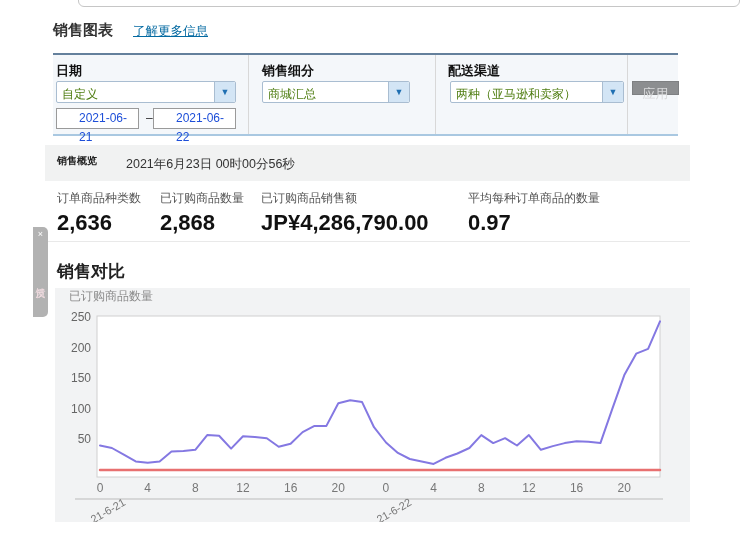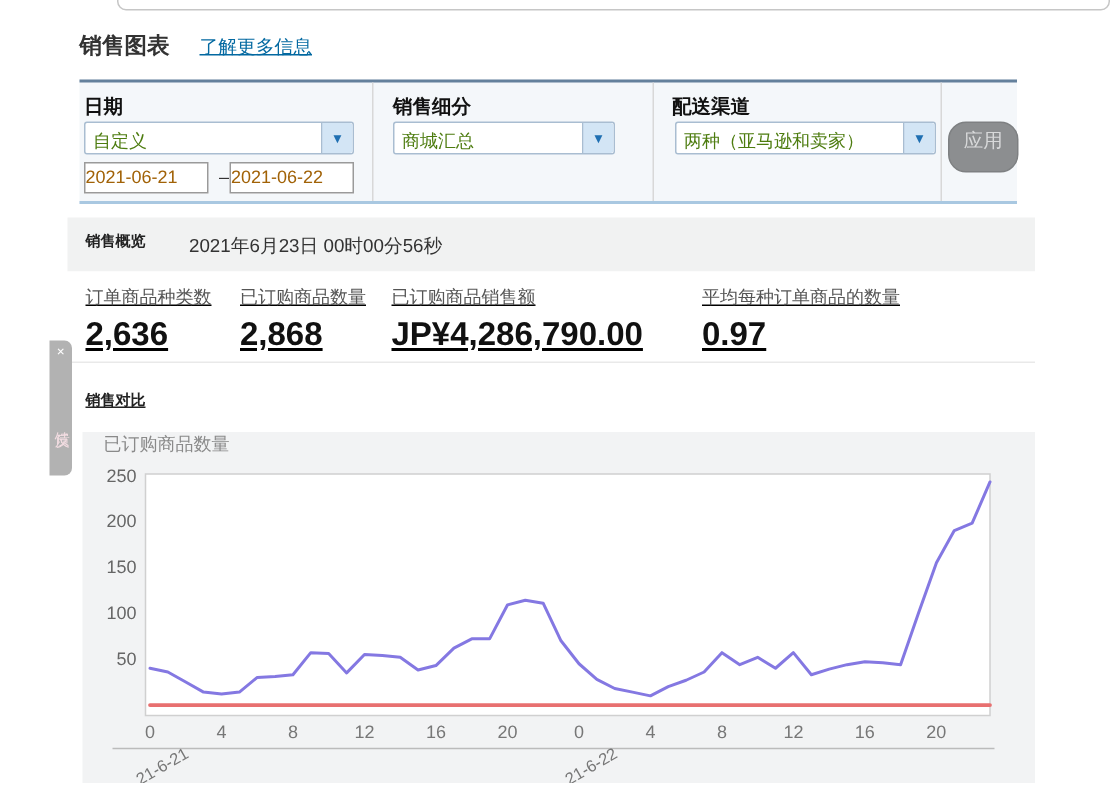--- a/index.html
+++ b/index.html
@@ -25,37 +25,37 @@
   .fcol { position:absolute; top:0; height:100%; }
   .fdivider { position:absolute; top:0; width:1px; height:100%; background:#d8d8d8; }
   .flabel { position:absolute; left:0; top:7px; font-size:13px; font-weight:bold; color:#111; }
   .selectbox { position:absolute; top:26px; height:22px; background:#fff;
     border:1px solid #a9bdd1; border-radius:2px; cursor:pointer; }
   .selectbox .sel-text { position:absolute; left:5px; top:4px; font-size:12px; color:#4d7c0f; white-space:nowrap; }
   .sel-arrow { position:absolute; right:0; top:0; width:21px; height:100%;
     background:#d3e5f5; border-left:1px solid #a9bdd1; border-radius:0 2px 2px 0;
     color:#1f6fb2; font-size:9px; text-align:center; line-height:20px; cursor:pointer; }
   .dateinput { position:absolute; top:53px; height:21px; width:83px; background:#fff;
-    border:1px solid #9a9a9a; font-size:12px; color:#a16207; line-height:19px; padding-left:0; }
+    border:1px solid #9a9a9a; font-size:12px; color:#1d4ed8; line-height:19px; padding-left:22px; }
   .date-sep { position:absolute; top:56px; font-size:12px; color:#333; }
-  .apply-btn { position:absolute; top:26px; height:34px; width:47px;
-    background:#8c8e90; border:1px solid #7e8082; border-radius:12px;
+  .apply-btn { position:absolute; top:26px; height:14px; width:47px;
+    background:#8c8e90; border:1px solid #7e8082; border-radius:0;
     color:#d8d9da; font-size:13px; text-align:center; line-height:23px; cursor:default; }
 
   
   .ov-strip { left:45px; top:145px; width:645px; height:36px; background:#f1f2f2; }
   .ov-title { left:57px; top:154px; font-size:10px; font-weight:bold; color:#222; }
   .ov-time { left:126px; top:156px; font-size:12.5px; color:#333; }
   .ov-body { left:45px; top:181px; width:645px; height:61px; background:#fff; border-bottom:1px solid #e9e9e9; overflow:hidden; }
-  .stat { position:absolute; top:9px;text-decoration:underline; }
+  .stat { position:absolute; top:9px; }
   .stat .slabel { font-size:12px; color:#555; white-space:nowrap; }
   .stat .svalue { font-size:22px; font-weight:bold; color:#111; margin-top:3px; white-space:nowrap; }
 
   
-  .cmp-title { left:57px; top:260px; font-size:10px; font-weight:bold; color:#222;text-decoration:underline; }
+  .cmp-title { left:57px; top:260px; font-size:17px; font-weight:bold; color:#222; }
   .chart-canvas { left:55px; top:288px; width:635px; height:234px; background:#f2f3f4; }
   .chart-canvas svg { display:block; }
 
   
   .side-tab { left:33px; top:227px; width:15px; height:90px; background:#b2b2b2;
     border-radius:0 5px 5px 0; cursor:pointer; }
   .side-tab .tab-close { position:absolute; top:2px; left:0; width:100%; text-align:center;
     color:#fff; font-size:9px; line-height:10px; }
   .side-tab .tab-label { position:absolute; top:28px; left:0; width:100%; text-align:center;
     color:#f3dde2; font-size:10px; line-height:11px;

